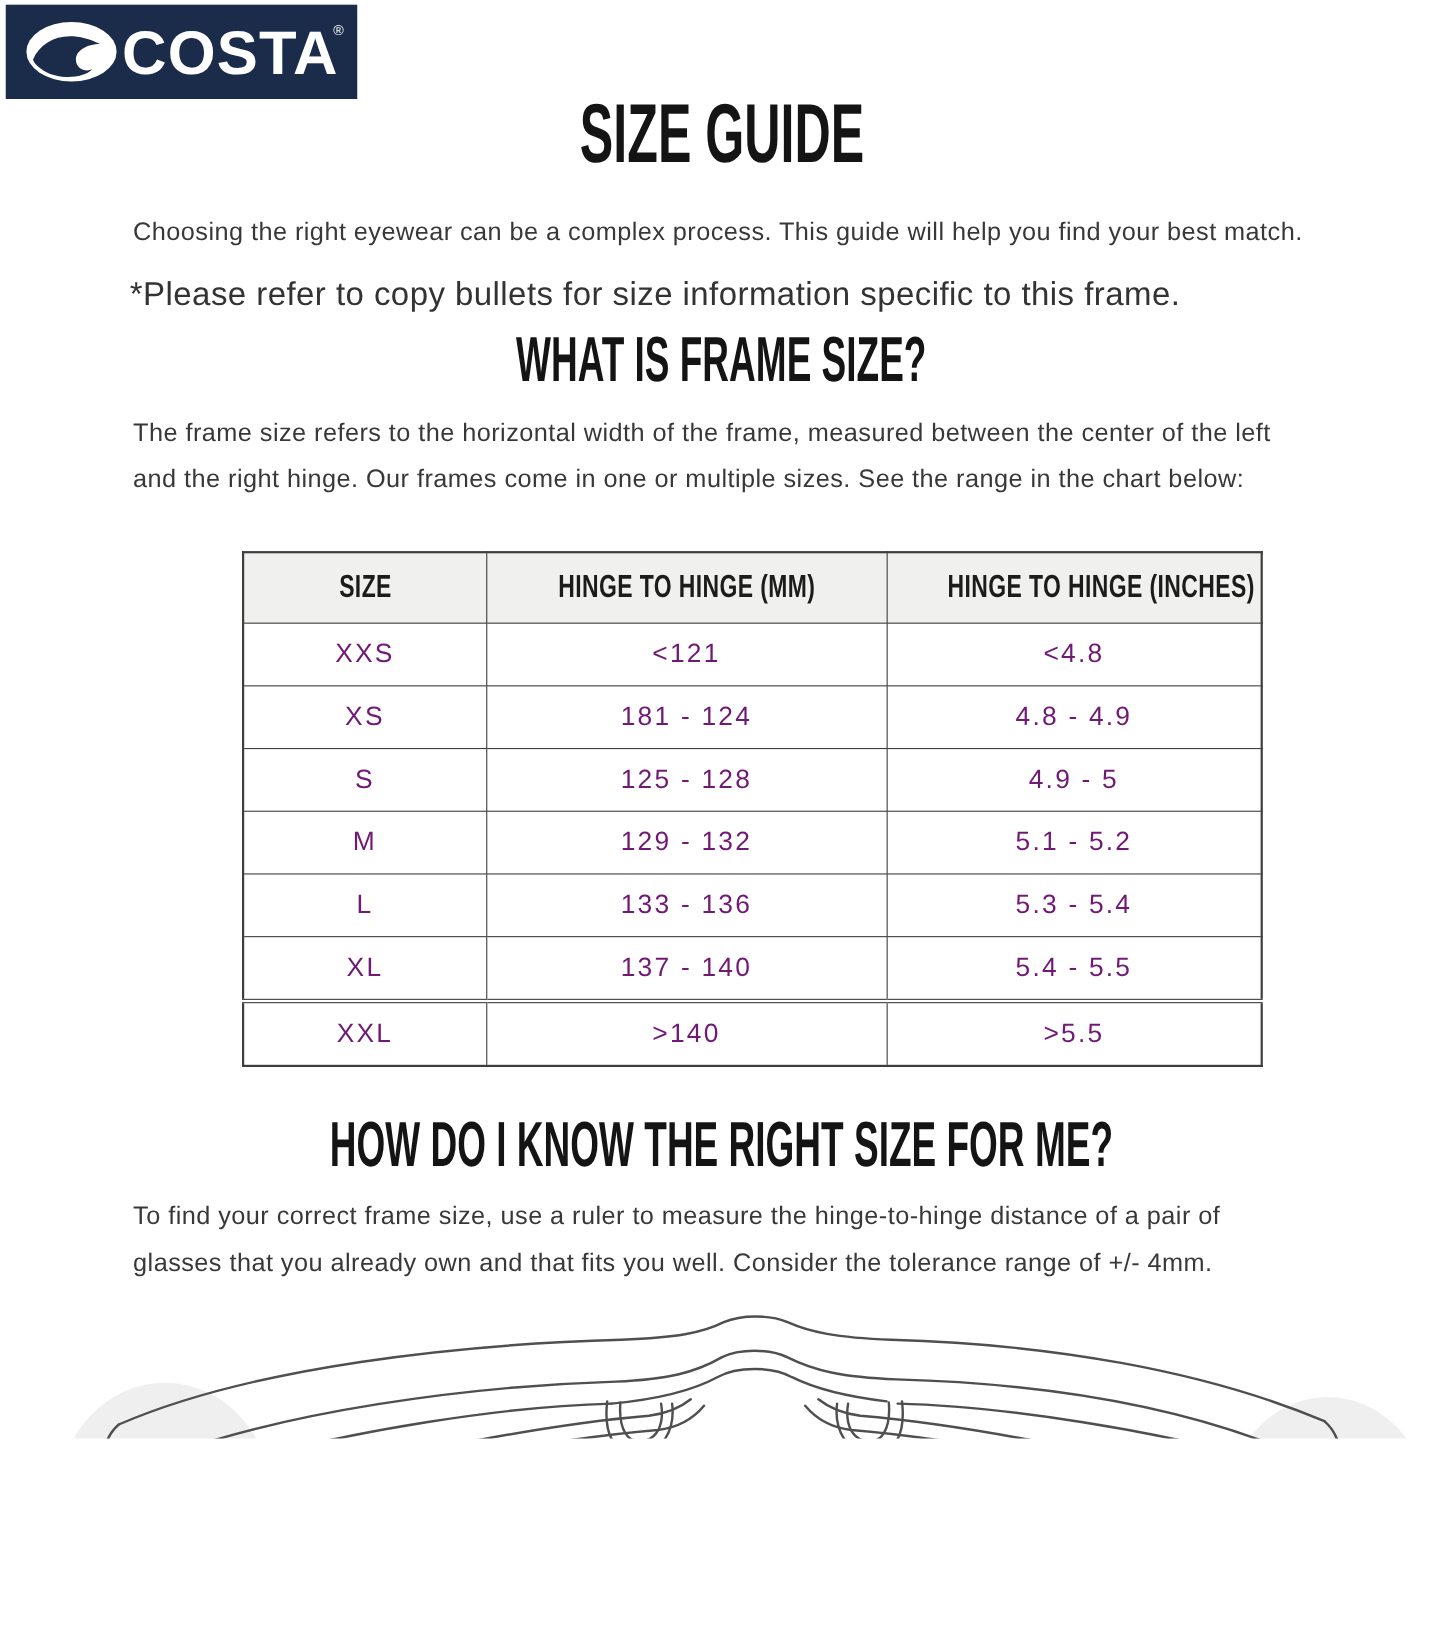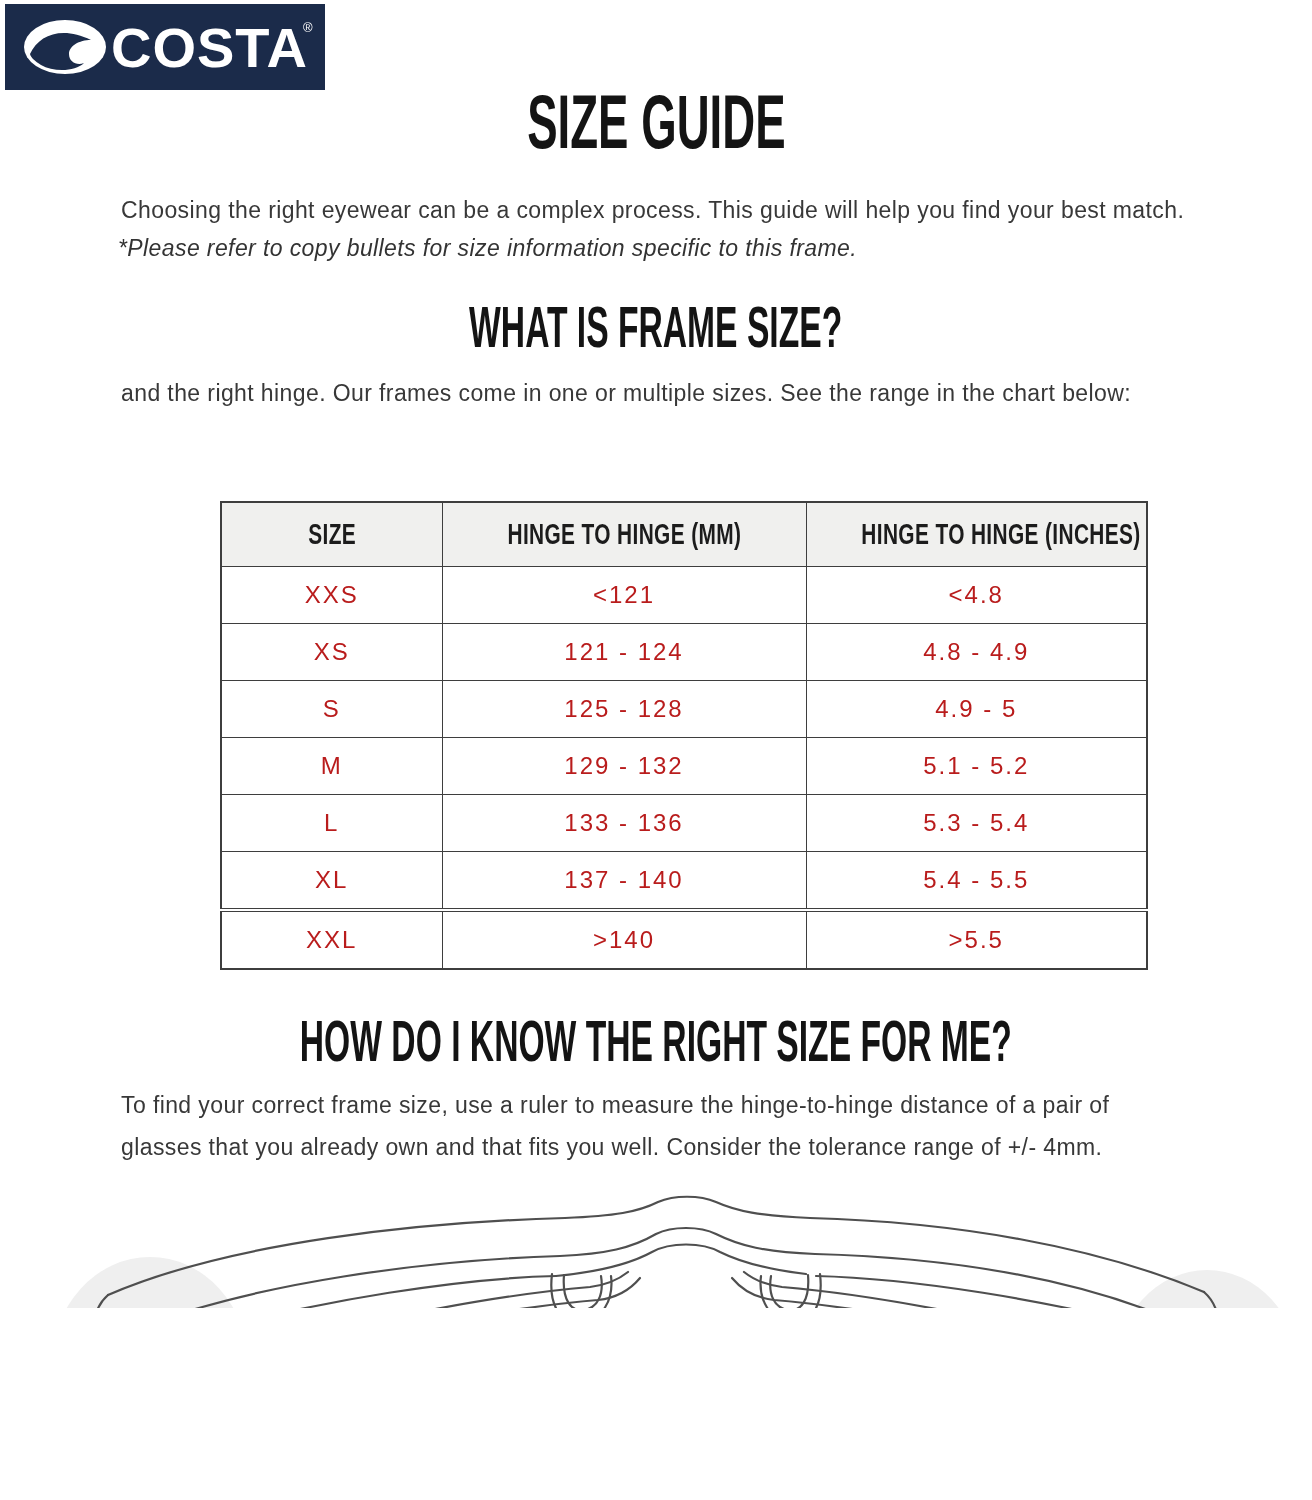--- a/index.html
+++ b/index.html
@@ -18,35 +18,35 @@
     font-size:76px; line-height:76px; font-weight:bold; color:#141414; letter-spacing:0px;
   }
   .cond2 {
     display:inline-block; transform:scaleX(0.58); white-space:nowrap;
     font-size:58px; line-height:58px; font-weight:bold; color:#141414;
   }
 
   .body-line { font-size:23px; letter-spacing:0.4px; color:#383838; line-height:42px; }
   #intro-line { position:absolute; top:166px; left:121px; }
   .note {
-    position:absolute; top:204px; left:118px;
-    font-size:23px; font-style:italic; letter-spacing:0.4px; line-height:42px;
+    position:absolute; top:217px; left:118px;
+    font-size:30px; letter-spacing:0.4px; line-height:42px;
   }
   #p-frame { position:absolute; top:372px; left:121px; }
   #p-how   { position:absolute; top:1084px; left:121px; }
 
   table.size-table {
     position:absolute; top:501px; left:220px; width:926px;
     border-collapse:collapse; border:2px solid #3e3e3e; table-layout:fixed;
   }
   .size-table th, .size-table td {
     border:1px solid #3e3e3e; text-align:center; vertical-align:middle; padding:0;
   }
   .size-table th { height:63px; background:#f0f0ee;text-align:center; }
-  .size-table td { height:56px; font-size:24px; letter-spacing:2px; color:#b91c1c; }
+  .size-table td { height:56px; font-size:24px; letter-spacing:2px; color:#701a75; }
   .size-table col.c1 { width:221px; }
   .size-table col.c2 { width:364px; }
   .size-table col.c3 { width:341px; }
   .cond-h {
     display:inline-block; transform:scaleX(0.72); white-space:nowrap;
     font-size:29px; font-weight:bold; color:#1c1c1c; letter-spacing:0.5px;
   }
   tr.last-row td { border-top:4px double #3e3e3e; }
 
   .diagram { position:absolute; top:1180px; left:0; }
@@ -66,20 +66,21 @@
     </svg>
   </div>
 
   <h1 class="h1wrap"><span class="cond1">SIZE GUIDE</span></h1>
 
   <p class="body-line" id="intro-line">Choosing the right eyewear can be a complex process. This guide will help you find your best match.</p>
   <p class="note" id="intro-note">*Please refer to copy bullets for size information specific to this frame.</p>
 
   <h2 class="h2wrap" id="h2-frame"><span class="cond2">WHAT IS FRAME SIZE?</span></h2>
   <div id="p-frame">
+    <div class="body-line">The frame size refers to the horizontal width of the frame, measured between the center of the left</div>
     <div class="body-line">and the right hinge. Our frames come in one or multiple sizes. See the range in the chart below:</div>
   </div>
 
   <table class="size-table">
     <colgroup>
         <col class="c1">
         <col class="c2">
         <col class="c3">
       </colgroup>
     <thead>
@@ -90,21 +91,21 @@
       </tr>
     </thead>
     <tbody>
       <tr>
         <td>XXS</td>
         <td>&lt;121</td>
         <td>&lt;4.8</td>
       </tr>
       <tr>
         <td>XS</td>
-        <td>121 - 124</td>
+        <td>181 - 124</td>
         <td>4.8 - 4.9</td>
       </tr>
       <tr>
         <td>S</td>
         <td>125 - 128</td>
         <td>4.9 - 5</td>
       </tr>
       <tr>
         <td>M</td>
         <td>129 - 132</td>

